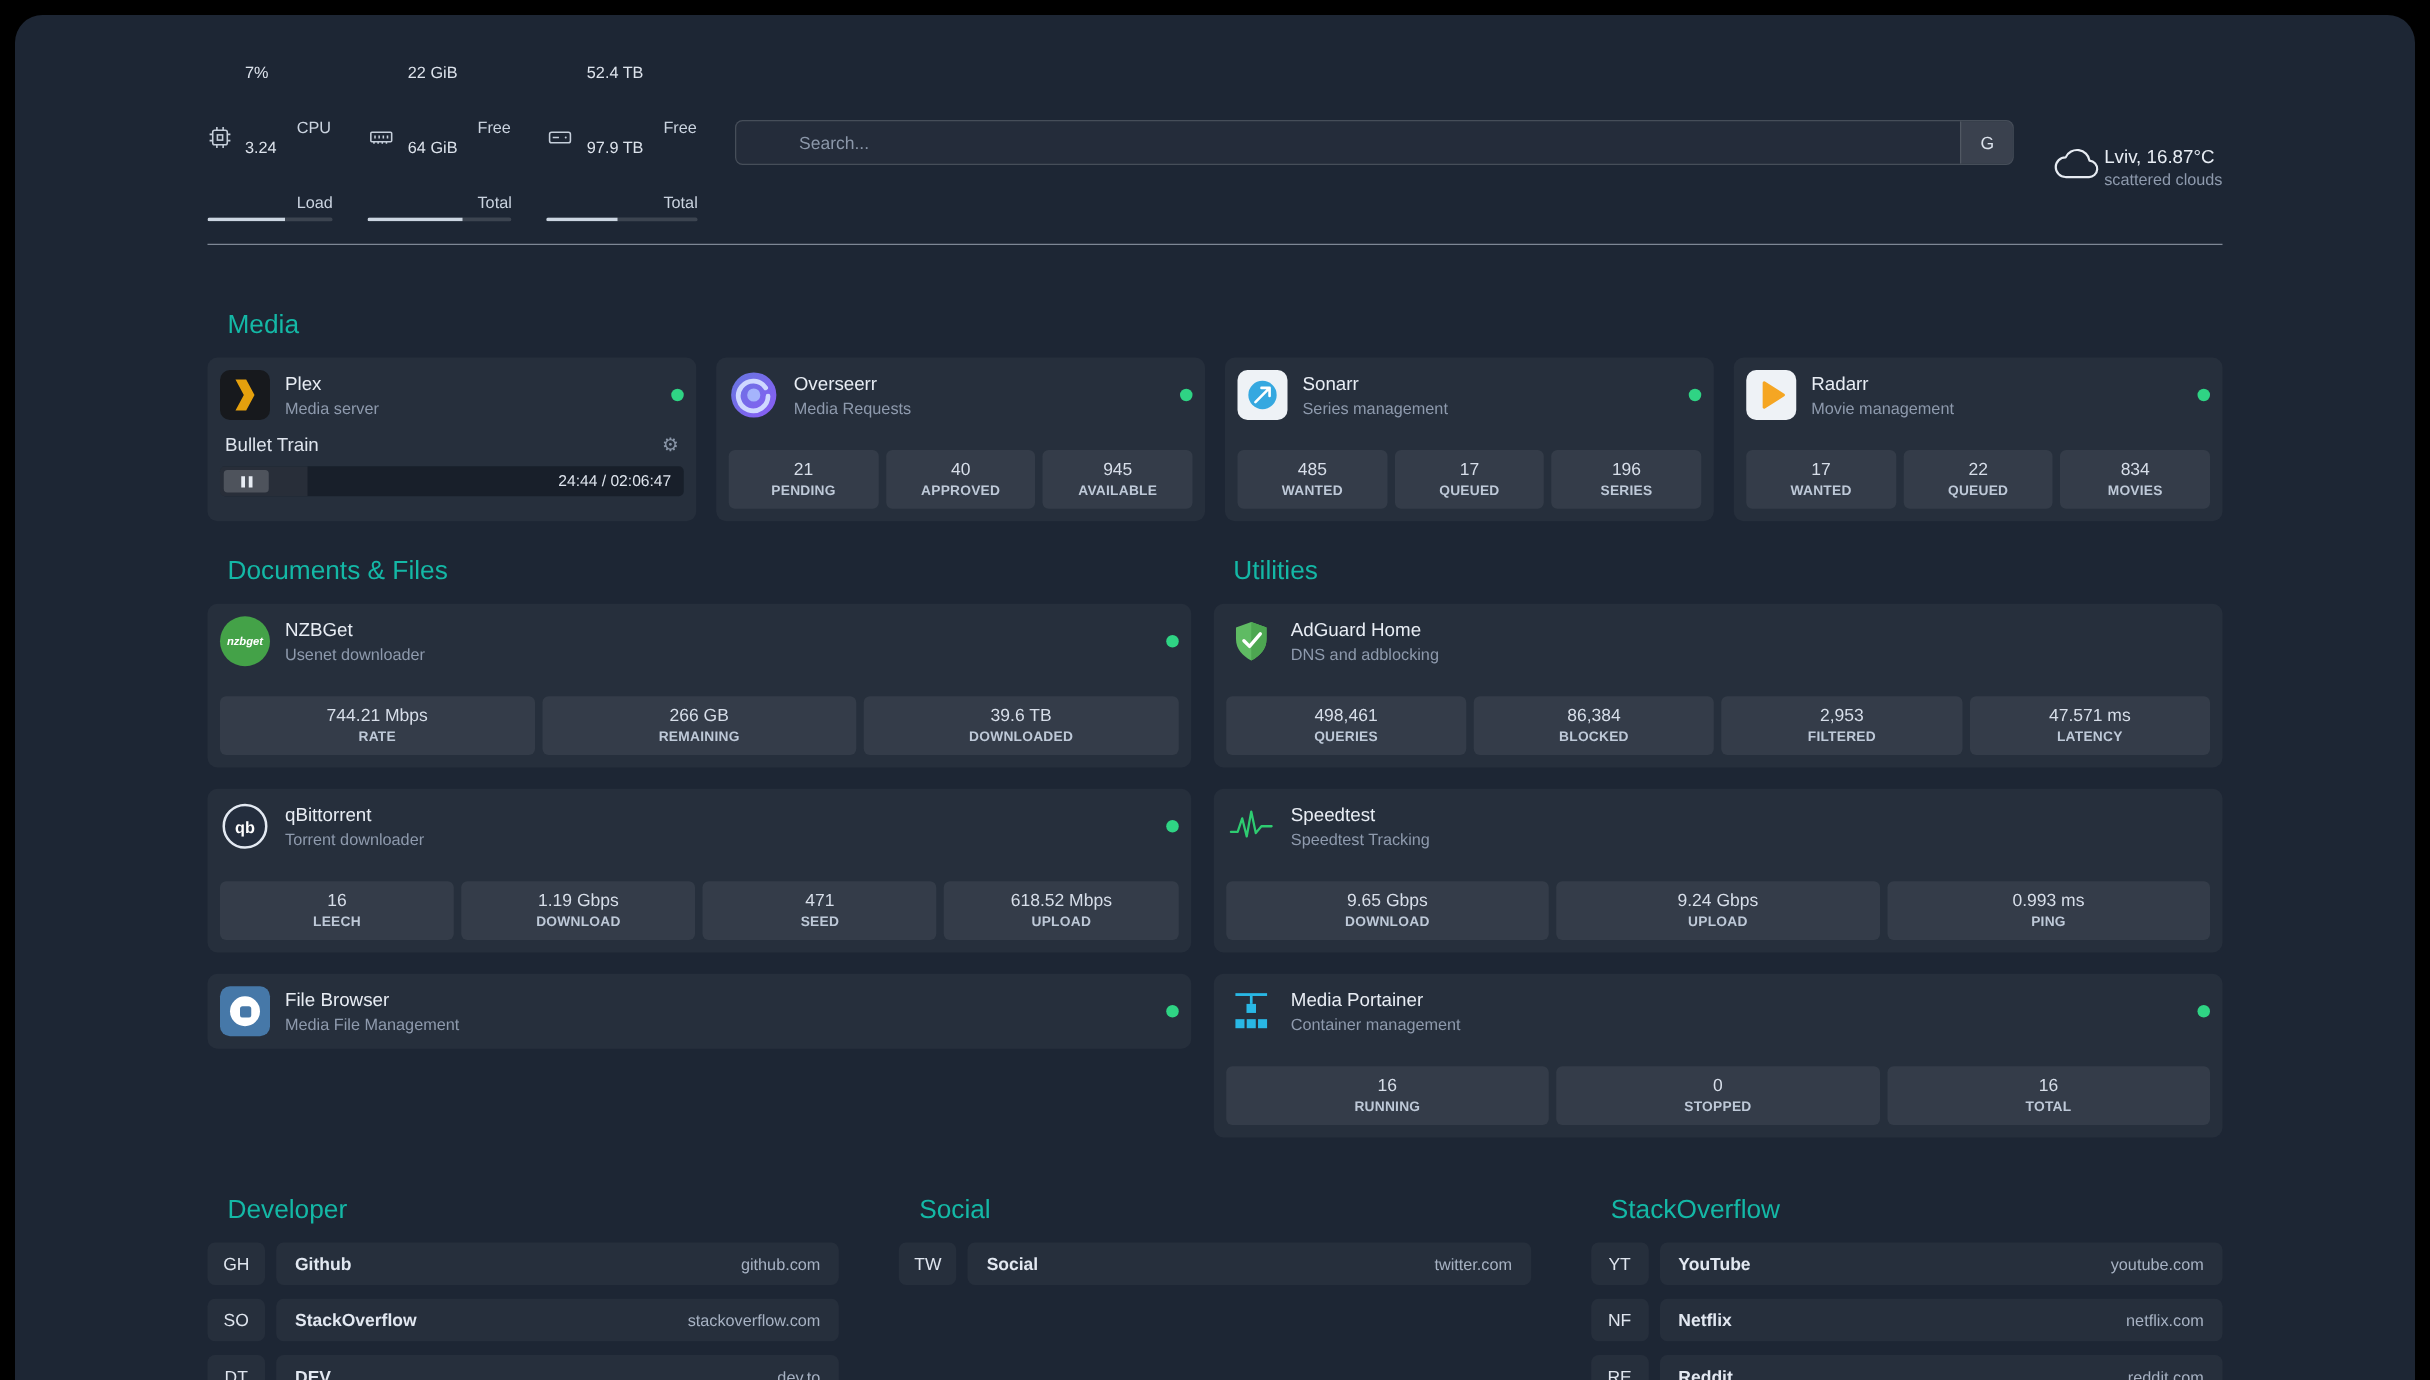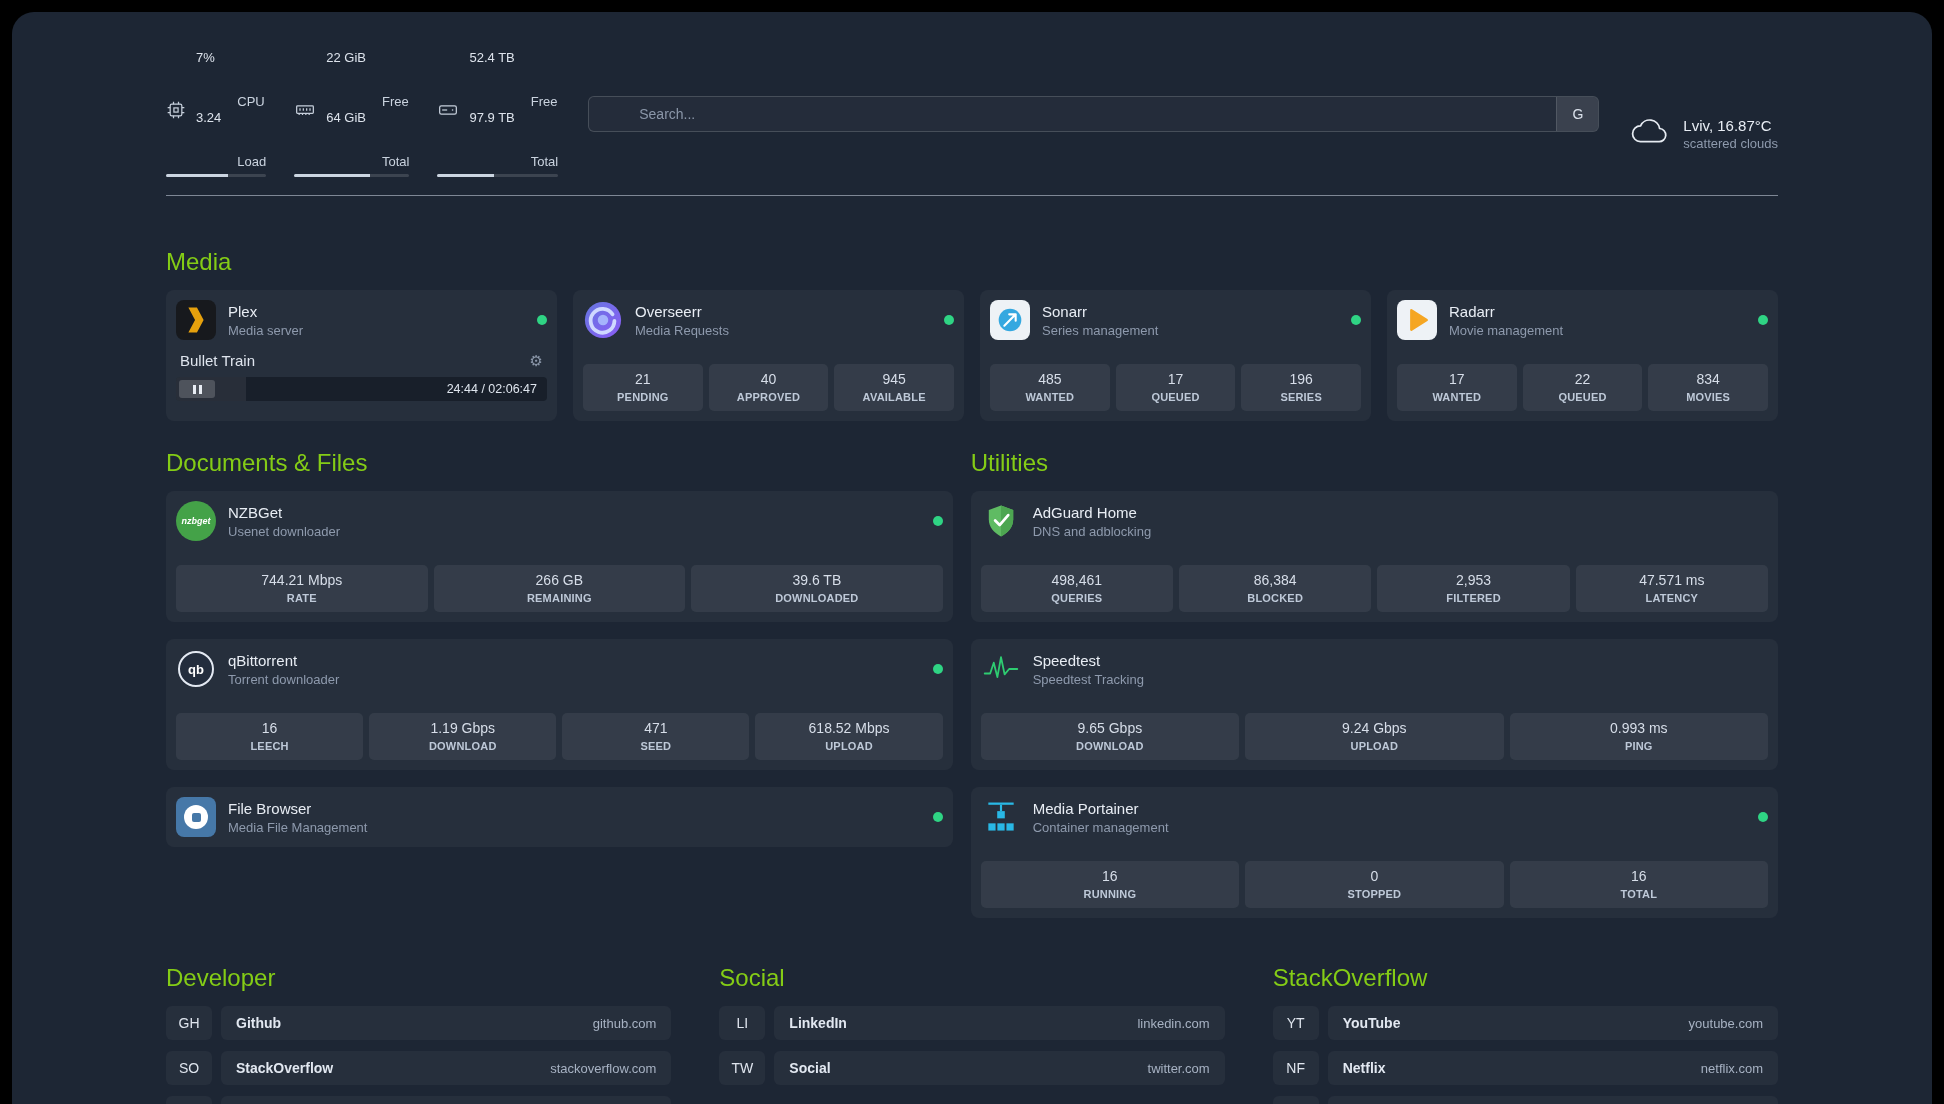--- a/index.html
+++ b/index.html
@@ -25,27 +25,27 @@
   .res-icon{display:flex;align-items:center;color:#c6cfdb;}
   .res-grid{display:grid;grid-template-columns:auto auto;column-gap:16px;row-gap:1px;}
   .res-val{font-size:13px;color:#dde3ec;white-space:nowrap;}
   .res-lab{font-size:13px;color:#cad3df;white-space:nowrap;margin-top:44px;}
   .res-bar{height:3px;background:rgba(255,255,255,0.14);margin-top:5px;border-radius:2px;overflow:hidden;}
   .res-bar-fill{height:100%;background:#cbd5e1;}
   .search{flex:1;display:flex;margin:0 30px;border:1px solid rgba(255,255,255,0.16);border-radius:6px;background:rgba(255,255,255,0.03);height:36px;overflow:hidden;padding-left:36px;}
   .search input{flex:1;background:transparent;border:none;outline:none;color:#dbe2ec;font-size:14px;padding:0 14px;font-family:inherit;}
   .search input::placeholder{color:#8b97a9;}
   .search-btn{width:42px;background:rgba(255,255,255,0.10);border:none;border-left:1px solid rgba(255,255,255,0.12);color:#dbe2ec;font-size:14px;cursor:pointer;font-family:inherit;}
-  .weather{display:flex;align-items:center;gap:12px;cursor:pointer;margin-top:41px;}
+  .weather{display:flex;align-items:center;cursor:pointer;margin-top:41px;}
   .weather-loc{font-size:15px;color:var(--txt);}
   .weather-cond{font-size:13px;color:var(--txt-dim);margin-top:2px;}
   .divider{border-bottom:1px solid rgba(205,215,230,0.55);margin-top:18px;}
 
   
-  .section-title{font-size:24px;font-weight:500;color:#84cc16;margin:52px 0 14px 0;}
+  .section-title{font-size:21px;font-weight:500;color:#14b8a6;margin:52px 0 14px 16px;}
   .col .section-title{margin-top:28px;}
 
   
   .media-grid{display:grid;grid-template-columns:repeat(4,1fr);gap:16px;}
   .card{background:var(--card-bg);border-radius:8px;padding:10px;cursor:pointer;}
   .card-header{display:flex;align-items:center;gap:12px;}
   .icon-tile{width:40px;height:40px;border-radius:8px;display:flex;align-items:center;justify-content:center;flex-shrink:0;overflow:hidden;}
   .svc-name{font-size:15px;color:var(--txt);}
   .svc-desc{font-size:13px;color:var(--txt-dim);margin-top:3px;}
   .status-dot{width:10px;height:10px;border-radius:50%;background:var(--green);margin-left:auto;flex-shrink:0;}
@@ -506,27 +506,20 @@
         <span class="bm-pill">
           <span class="bm-name">DEV</span>
           <span class="bm-url">dev.to</span>
         </span>
       </div>
     </div>
 
     <div class="bm-col">
       <h2 class="section-title" style="margin-top:0;">Social</h2>
       <div class="bm-row">
-        <span class="bm-abbr">LI</span>
-        <span class="bm-pill">
-          <span class="bm-name">LinkedIn</span>
-          <span class="bm-url">linkedin.com</span>
-        </span>
-      </div>
-      <div class="bm-row">
         <span class="bm-abbr">TW</span>
         <span class="bm-pill">
           <span class="bm-name">Social</span>
           <span class="bm-url">twitter.com</span>
         </span>
       </div>
     </div>
 
     <div class="bm-col">
       <h2 class="section-title" style="margin-top:0;">StackOverflow</h2>

